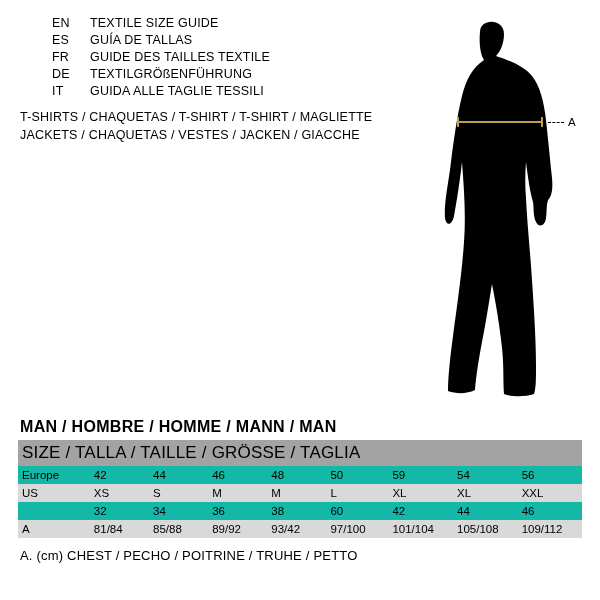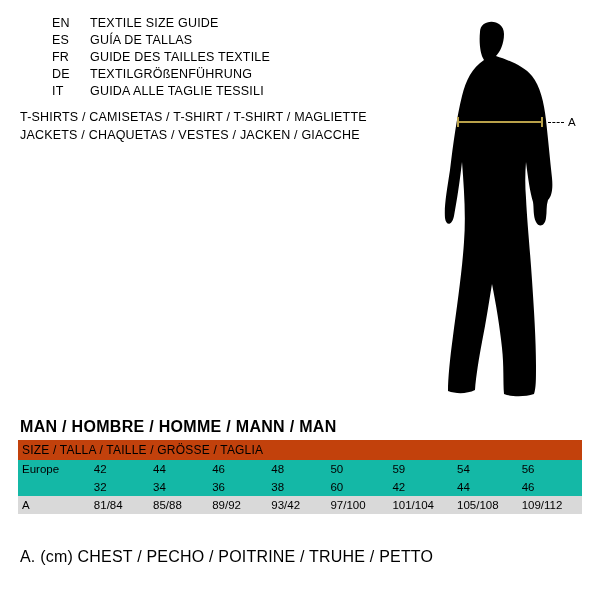--- a/index.html
+++ b/index.html
@@ -96,43 +96,43 @@
     width: 564px;
     border-collapse: collapse;
     font-size: 11.5px;
   }
   table.size-table td, table.size-table th {
     padding: 3px 4px;
     text-align: left;
     font-weight: normal;
   }
   .row-header td {
-    background: #c2410c;
-    font-size: 12px;
+    background: #a3a3a3;
+    font-size: 17px;
     letter-spacing: 0.2px;
   }
   .row-light td {
     background: #14b8a6;
   }
   .row-dark td {
     background: #d9d9d9;
   }
   .col-label {
     width: 84px;
   }
   .col-val {
     width: 68px;
     margin-left: 40px;
   }
 
   .footnote {
     position: absolute;
     left: 20px;
     top: 548px;
-    font-size: 16px;
+    font-size: 13px;
     letter-spacing: 0.2px;
   }
 </style>
 </head>
 <body>
 
 <div class="page">
 
   <div class="lang-block">
     <div class="lang-row">
@@ -151,21 +151,21 @@
       <span class="lang-code">DE</span>
       <span class="lang-text">TEXTILGRÖßENFÜHRUNG</span>
     </div>
     <div class="lang-row">
       <span class="lang-code">IT</span>
       <span class="lang-text">GUIDA ALLE TAGLIE TESSILI</span>
     </div>
   </div>
 
   <div class="cat-block">
-    <div class="cat-line">T-SHIRTS / CAMISETAS / T-SHIRT / T-SHIRT / MAGLIETTE</div>
+    <div class="cat-line">T-SHIRTS / CHAQUETAS / T-SHIRT / T-SHIRT / MAGLIETTE</div>
     <div class="cat-line">JACKETS / CHAQUETAS / VESTES / JACKEN / GIACCHE</div>
   </div>
 
   <div class="figure-wrap">
     <svg width="200" height="400" viewBox="0 0 200 400">
       <path fill="#000000" d="
         M 80 22
         C 80 8, 104 8, 104 24
         C 104 34, 100 42, 96 46
         C 108 50, 124 56, 132 66
@@ -215,20 +215,31 @@
         <td class="col-label">Europe</td>
         <td class="col-val">42</td>
         <td class="col-val">44</td>
         <td class="col-val">46</td>
         <td class="col-val">48</td>
         <td class="col-val">50</td>
         <td class="col-val">59</td>
         <td class="col-val">54</td>
         <td class="col-val">56</td>
       </tr>
+      <tr class="row-dark">
+        <td class="col-label">US</td>
+        <td class="col-val">XS</td>
+        <td class="col-val">S</td>
+        <td class="col-val">M</td>
+        <td class="col-val">M</td>
+        <td class="col-val">L</td>
+        <td class="col-val">XL</td>
+        <td class="col-val">XL</td>
+        <td class="col-val">XXL</td>
+      </tr>
       <tr class="row-light">
         <td class="col-label"></td>
         <td class="col-val">32</td>
         <td class="col-val">34</td>
         <td class="col-val">36</td>
         <td class="col-val">38</td>
         <td class="col-val">60</td>
         <td class="col-val">42</td>
         <td class="col-val">44</td>
         <td class="col-val">46</td>

